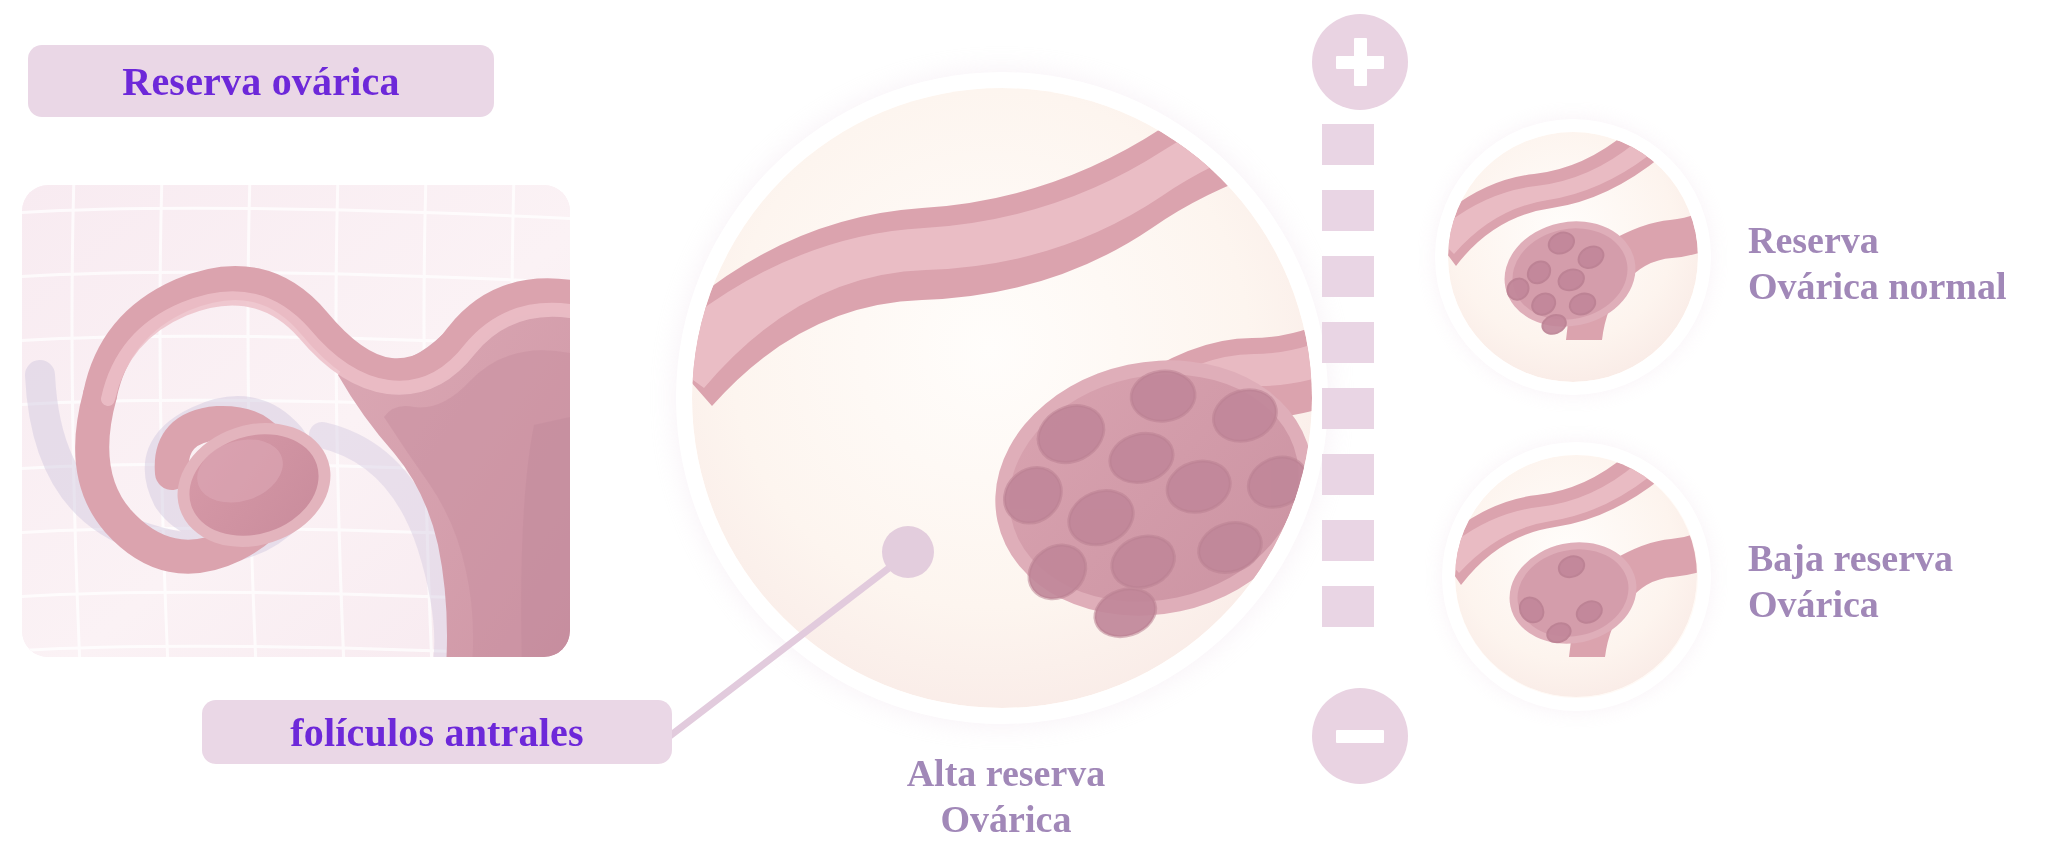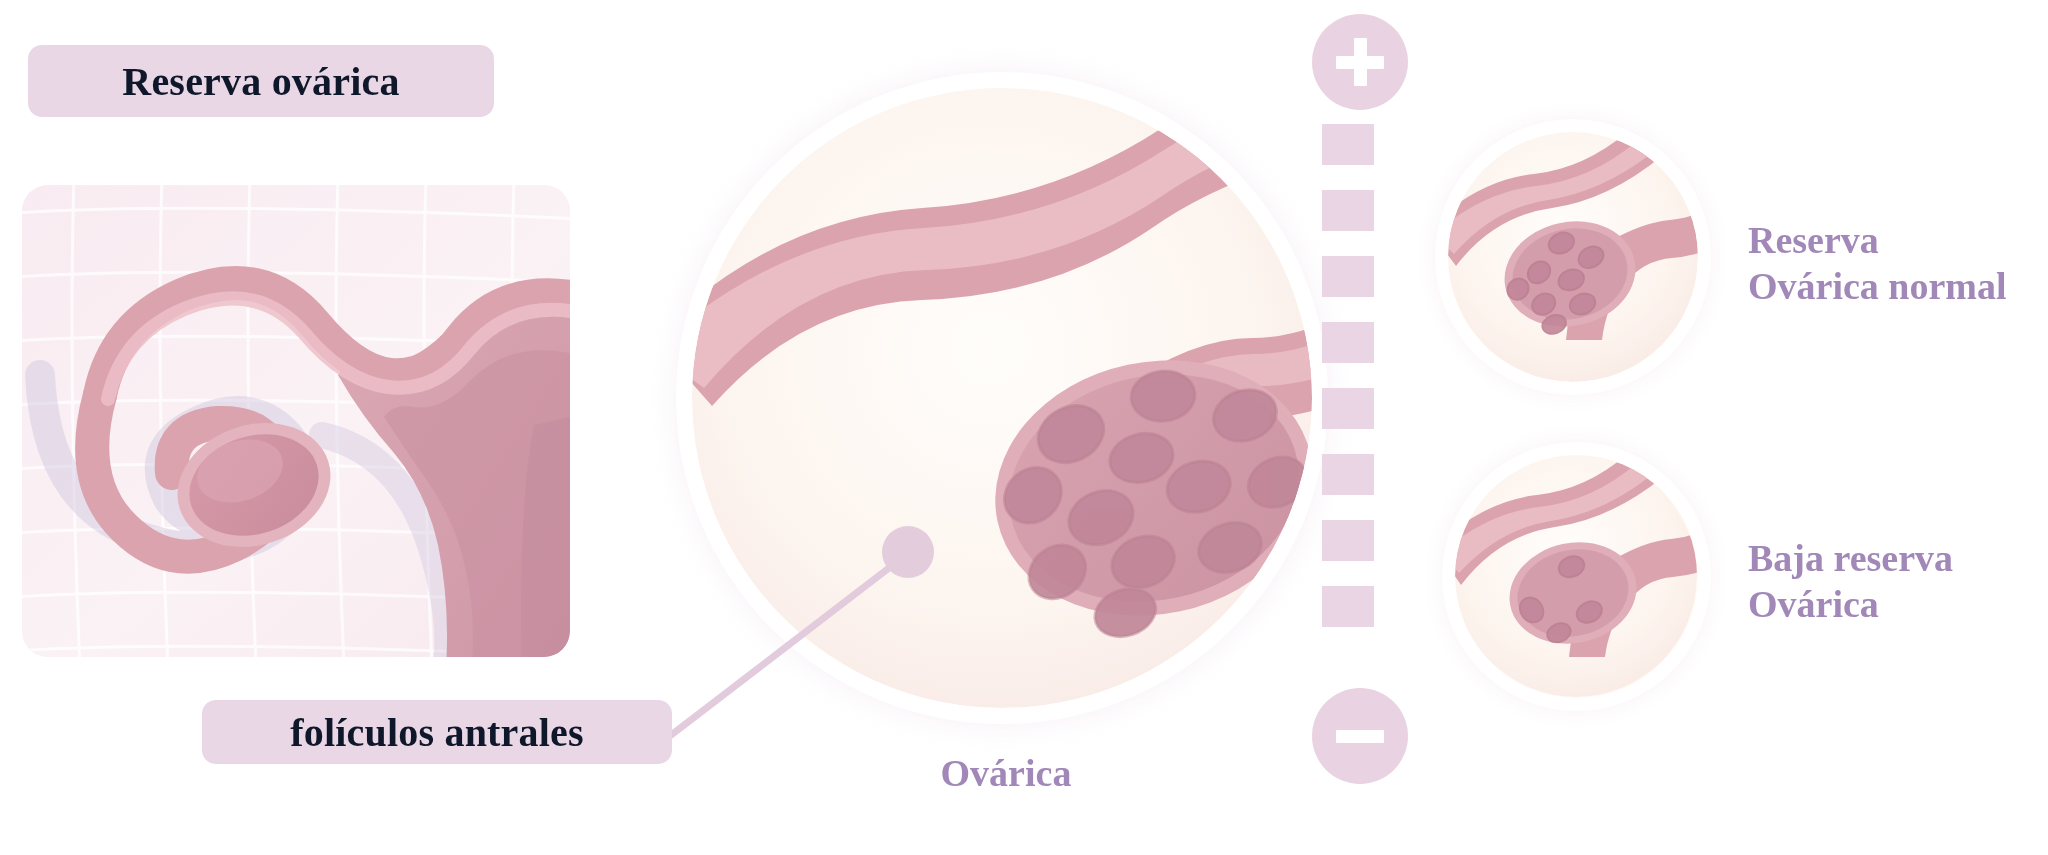--- a/index.html
+++ b/index.html
@@ -20,21 +20,21 @@
   }
 
   
   .pill {
     position: absolute;
     background: #ead7e6;
     border-radius: 14px;
     display: flex;
     align-items: center;
     justify-content: center;
-    color: #0f172a;
+    color: #6d28d9;
     font-weight: bold;
     letter-spacing: 0.2px;
   }
   #title-pill {
     left: 28px;
     top: 45px;
     width: 466px;
     height: 72px;
     font-size: 40px;
   }
@@ -415,20 +415,21 @@
 
   <div id="title-pill" class="pill">
     <span>Reserva ovárica</span>
   </div>
 
   <div id="follicle-pill" class="pill">
     <span>folículos antrales</span>
   </div>
 
   <div id="caption-alta" class="caption">
+    <div>Alta reserva</div>
     <div>Ovárica</div>
   </div>
 
   <div id="caption-normal" class="caption">
     <div>Reserva</div>
     <div>Ovárica normal</div>
   </div>
 
   <div id="caption-baja" class="caption">
     <div>Baja reserva</div>

